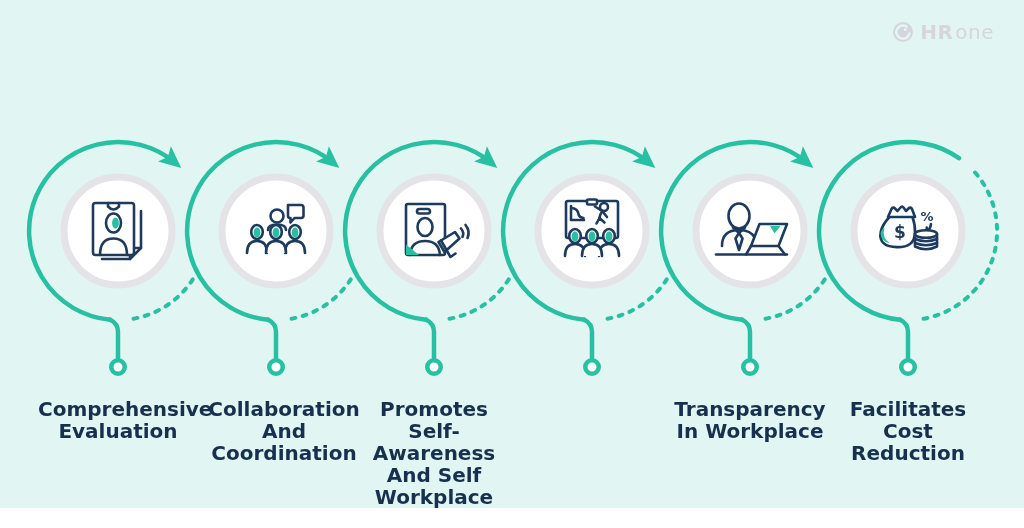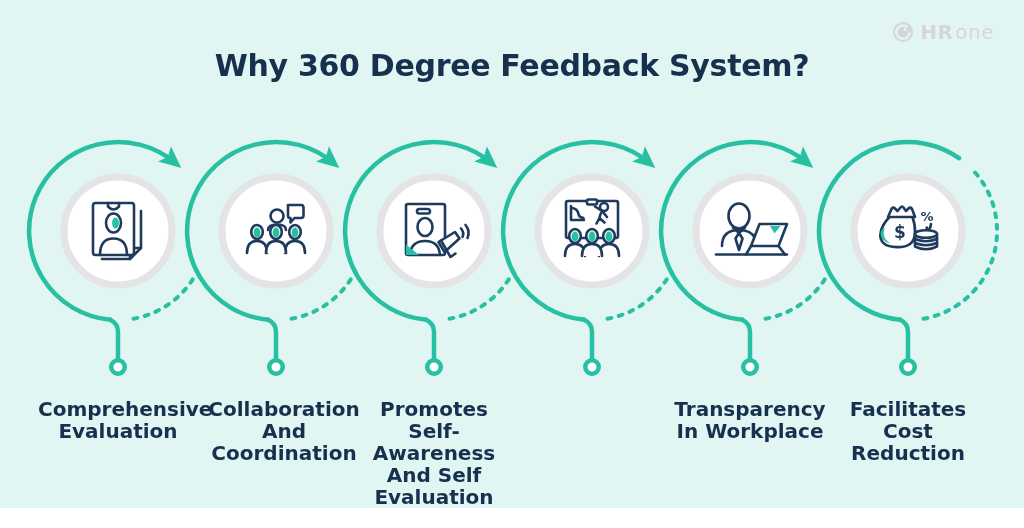--- a/index.html
+++ b/index.html
@@ -45,21 +45,20 @@
   <div class="logo">
     <svg width="22" height="22" viewBox="0 0 22 22">
       <circle cx="11" cy="11" r="10" fill="currentColor"></circle>
       <path d="M 14.5 5.5 A 6.6 6.6 0 1 0 17.4 12.5" stroke="var(--bg,#e1f6f3)" stroke-width="2.6" fill="none" stroke-linecap="round"></path>
       <circle cx="13.2" cy="8.4" r="1.5" fill="var(--bg,#e1f6f3)"></circle>
     </svg>
     <span class="hr">HR</span>
     <span class="one">one</span>
   </div>
 
-  <div class="title">Why 360 Degree Feedback System?</div>
 
   <svg class="scene" width="1024" height="528" viewBox="0 0 1024 528">
     <defs>
       <g id="ring-std">
         <path class="arc" d="M -7.8 88.7 A 89 89 0 1 1 57.2 -68.2"></path>
         <path class="fTeal" transform="translate(57.2,-68.2) rotate(40)" d="M 8 0 L -14 -10 L -9.5 0 L -14 10 Z"></path>
         <path class="arcDash" d="M 15.5 87.7 A 89 89 0 0 0 77.1 44.5"></path>
         <path class="arc" d="M -7.8 88.7 Q 0 92.5 0 101 L 0 127.5"></path>
         <circle class="node" cx="0" cy="136" r="6.75"></circle>
         <circle class="innerC" cx="0" cy="0" r="54"></circle>
@@ -178,20 +177,20 @@
 
   <div class="label" style="left:118px">Comprehensive
 Evaluation</div>
   <div class="label" style="left:284px">Collaboration
 And
 Coordination</div>
   <div class="label" style="left:434px">Promotes
 Self-
 Awareness
 And Self
-Evaluation</div>
+Workplace</div>
   <div class="label" style="left:750px">Transparency
 In Workplace</div>
   <div class="label" style="left:908px">Facilitates
 Cost
 Reduction</div>
 
 </div>
 
 </body></html>

